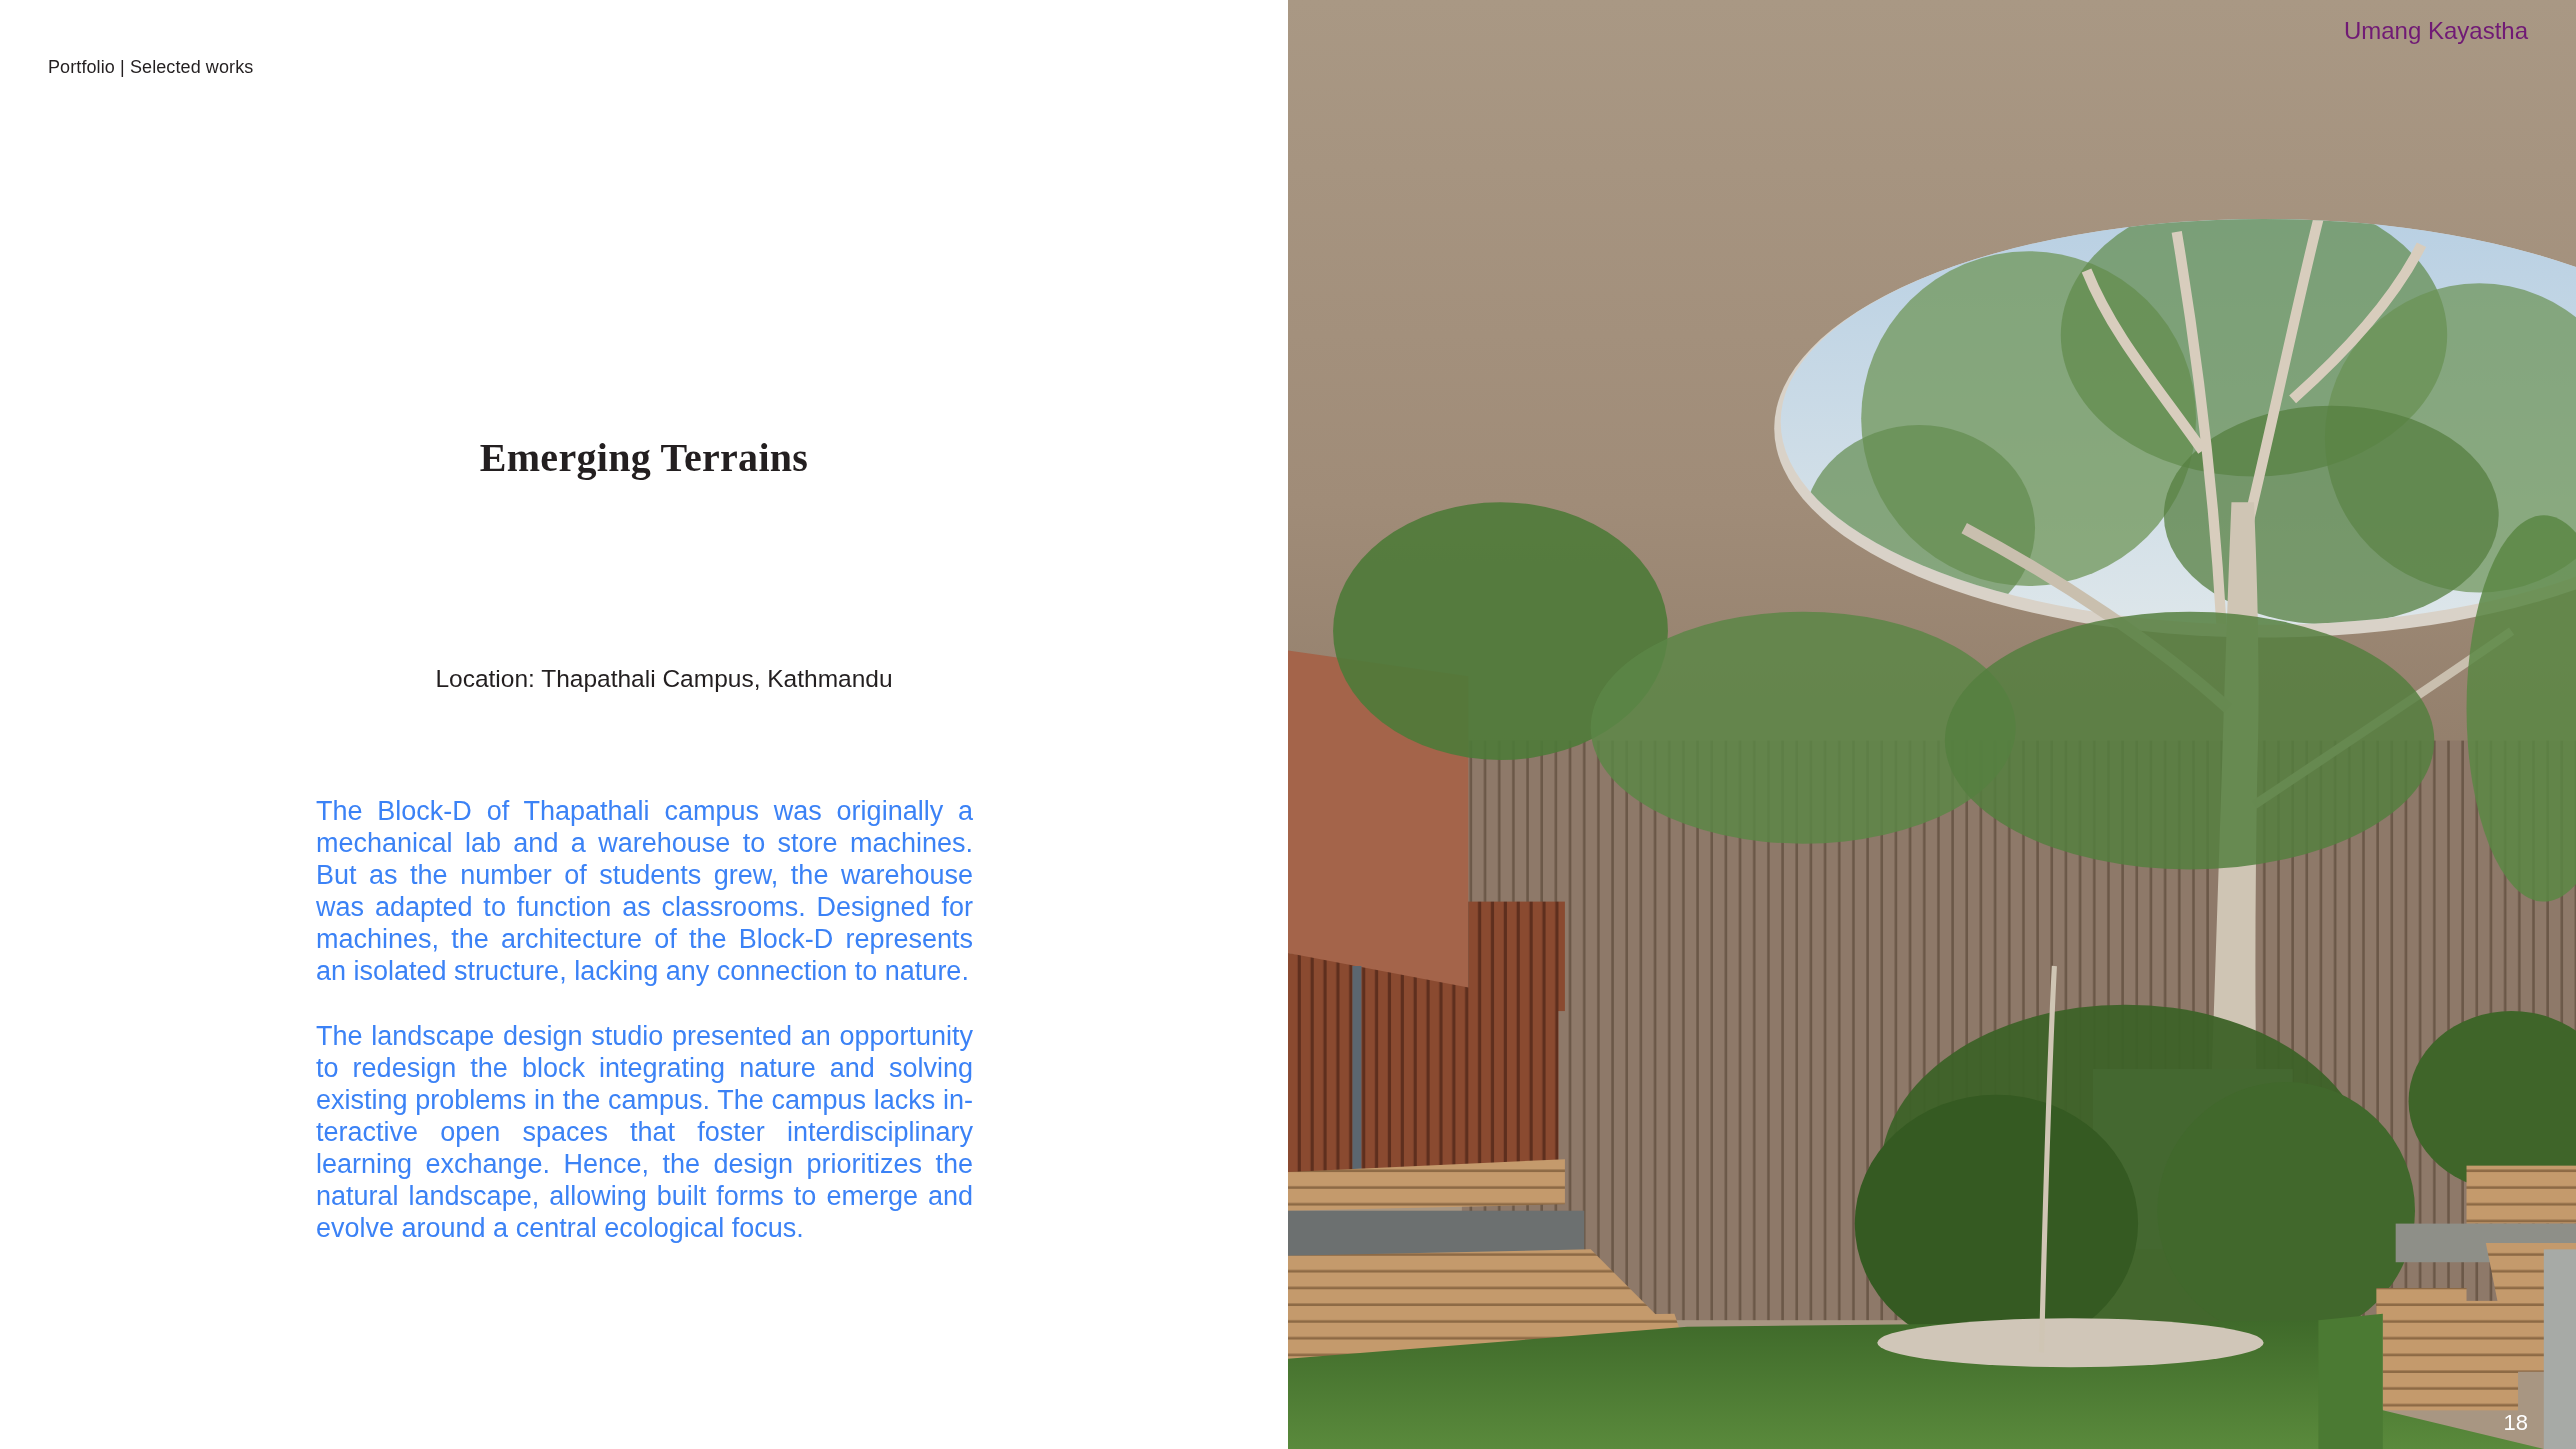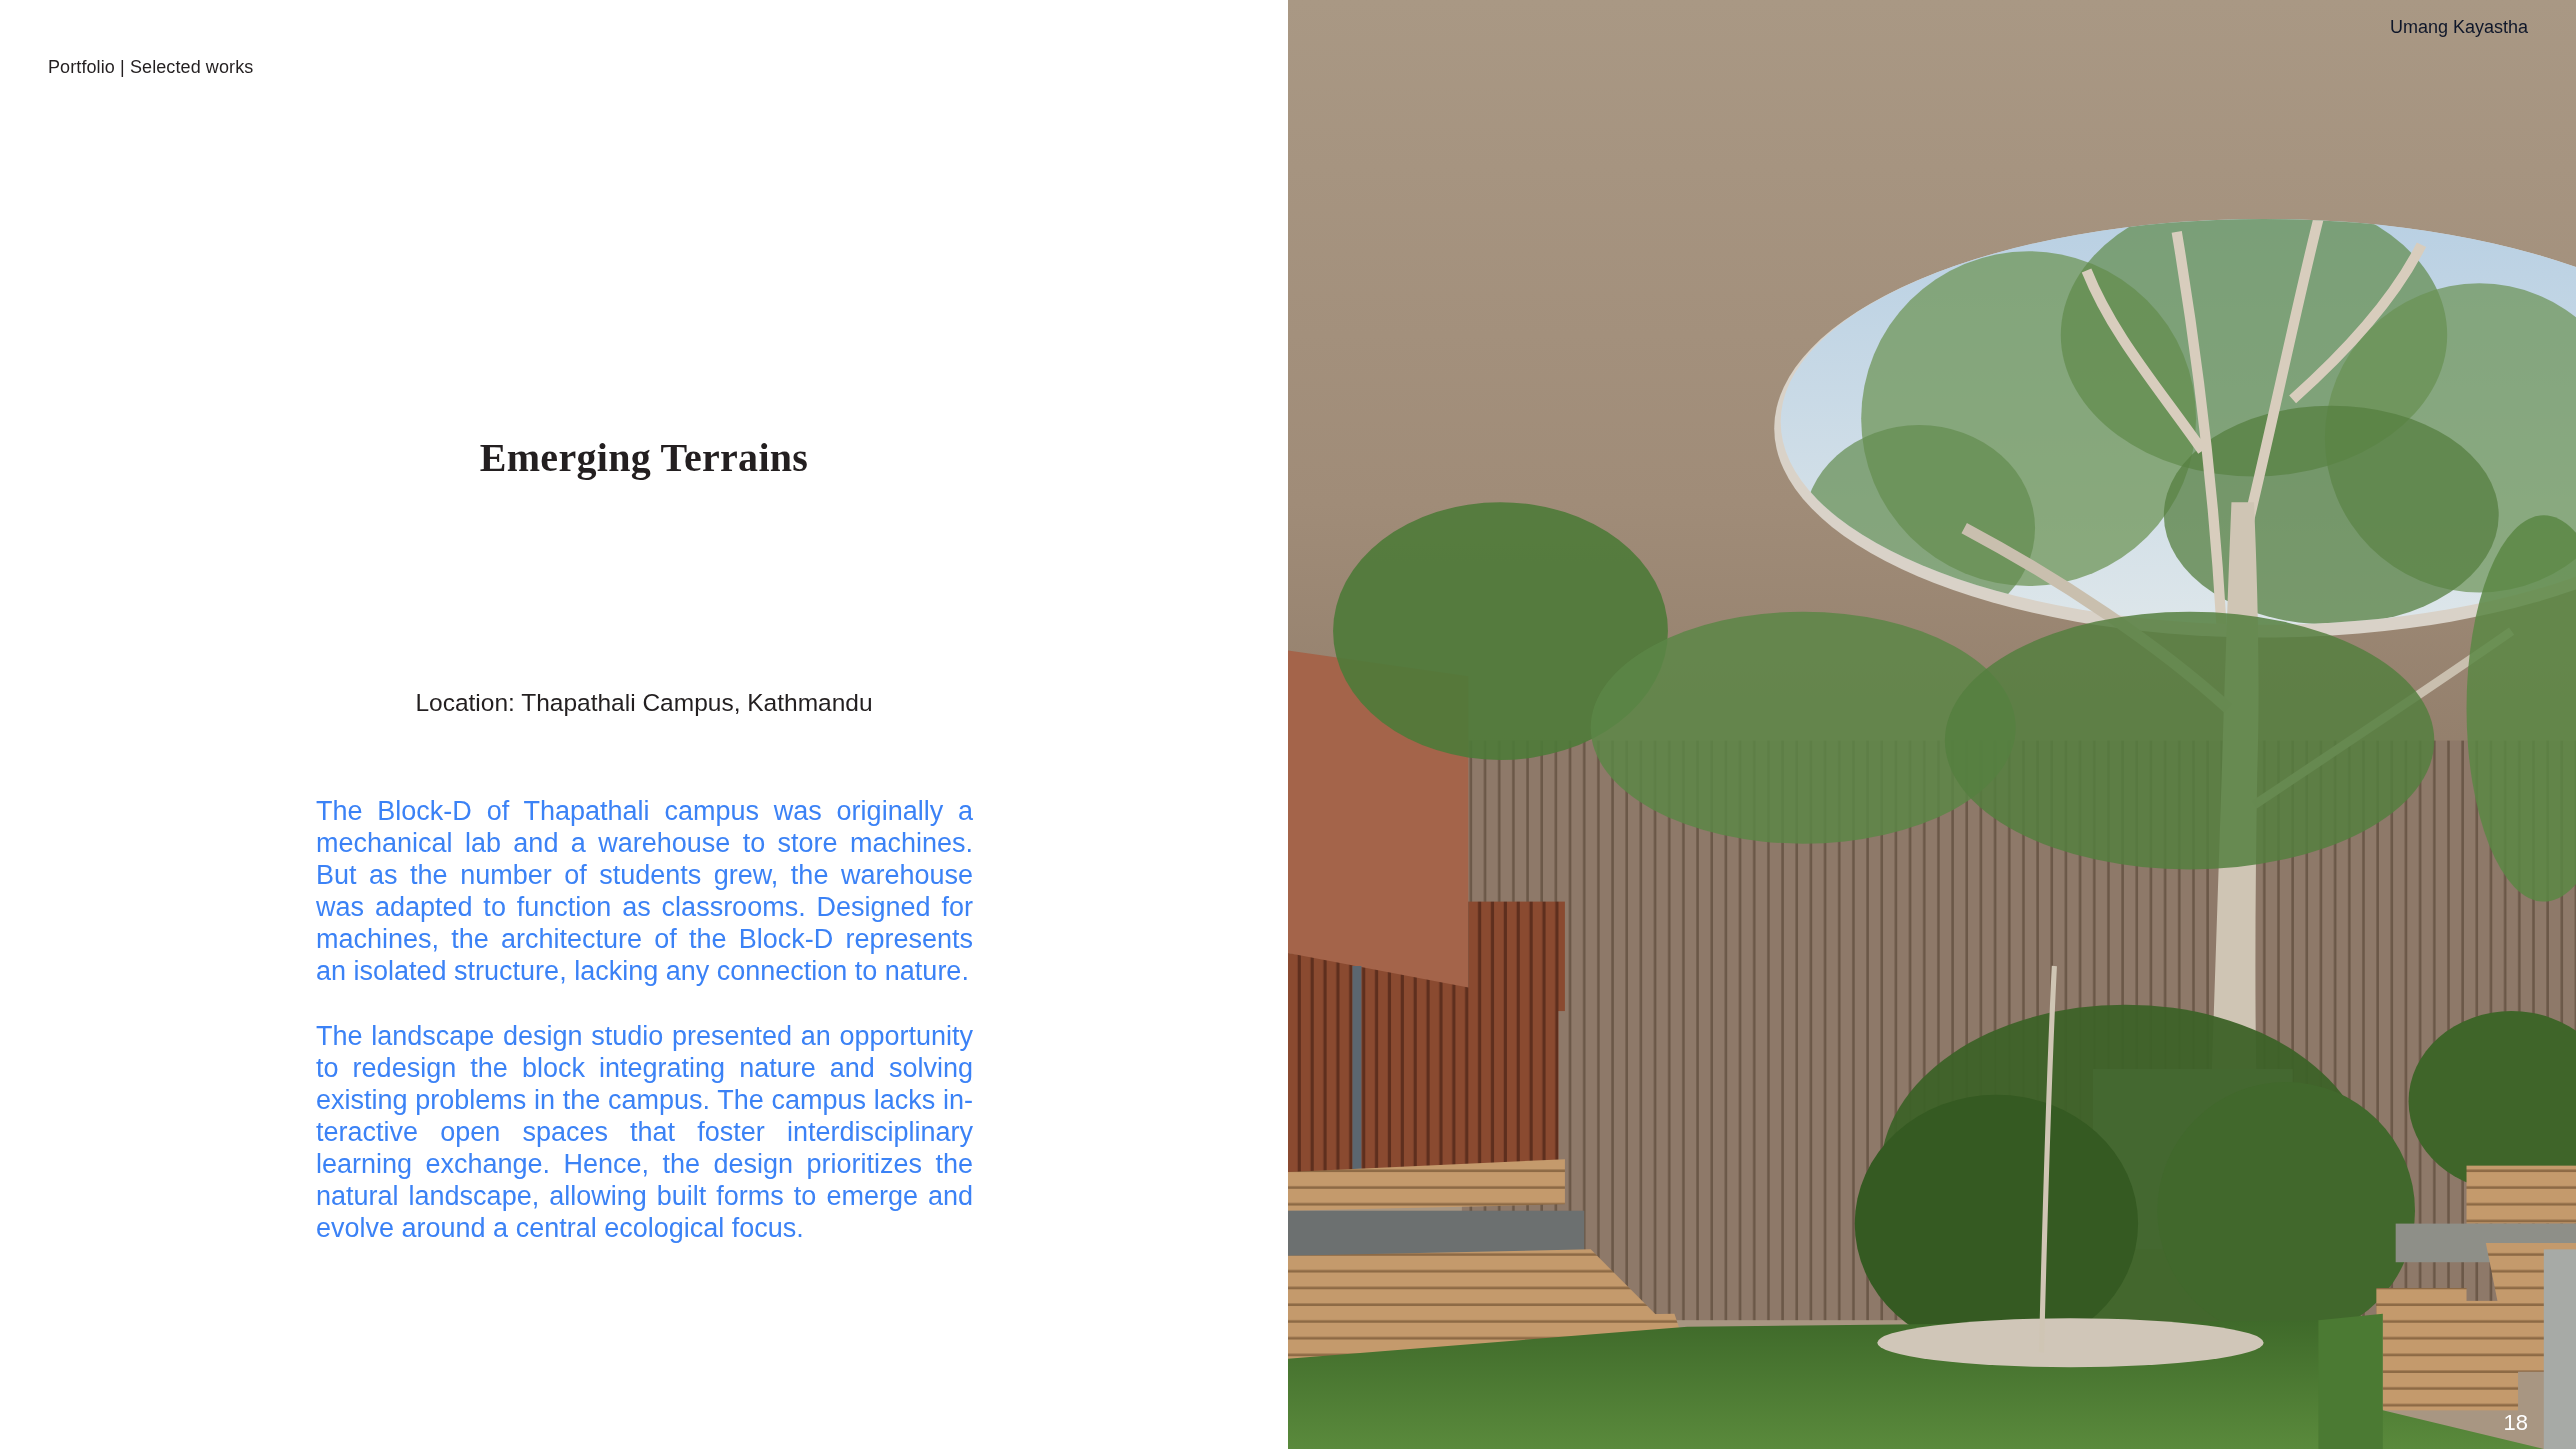--- a/index.html
+++ b/index.html
@@ -16,36 +16,36 @@
   .title {
     position: absolute; left: 0; width: 1288px; top: 394px; text-align: center;
     font-size: 40px; font-weight: bold; color: #231f20; letter-spacing: 0.3px; font-family: Liberation Serif, serif;
   }
   .meta-line {
     position: absolute; left: 0; width: 1288px; text-align: center;
     font-size: 24.5px; color: #231f20;
   }
   .meta-1 { top: 523px; }
   .meta-2 { top: 574px; }
-  .meta-3 { top: 649px; }
+  .meta-3 { top: 625px; padding-left: 20px; }
   .body-text {
     position: absolute; left: 316px; width: 657px;
     font-size: 27px; line-height: 32px; text-align: justify; color: #3b82f6;
     hyphens: manual;
   }
   .para-1 { top: 728px; }
   .para-2 { top: 953px; }
 
   .photo {
     position: absolute; left: 1288px; top: 0; width: 1288px; height: 1449px; overflow: hidden;
     background: #a89682;
   }
   .photo svg { position: absolute; left: 0; top: 0; }
   .author {
-    position: absolute; right: 48px; top: 16.7px; font-size: 18px; color: #0f172a; margin-left: 11px;
+    position: absolute; right: 48px; top: 16.7px; font-size: 24px; color: #701a75; margin-left: 11px;
   }
   .page-number {
     position: absolute; right: 48px; top: 1410px; font-size: 22px; color: #ffffff;
   }
 </style>
 </head>
 <body>
 
 <div class="left-page">
   <div class="header-left">Portfolio | Selected works</div>

